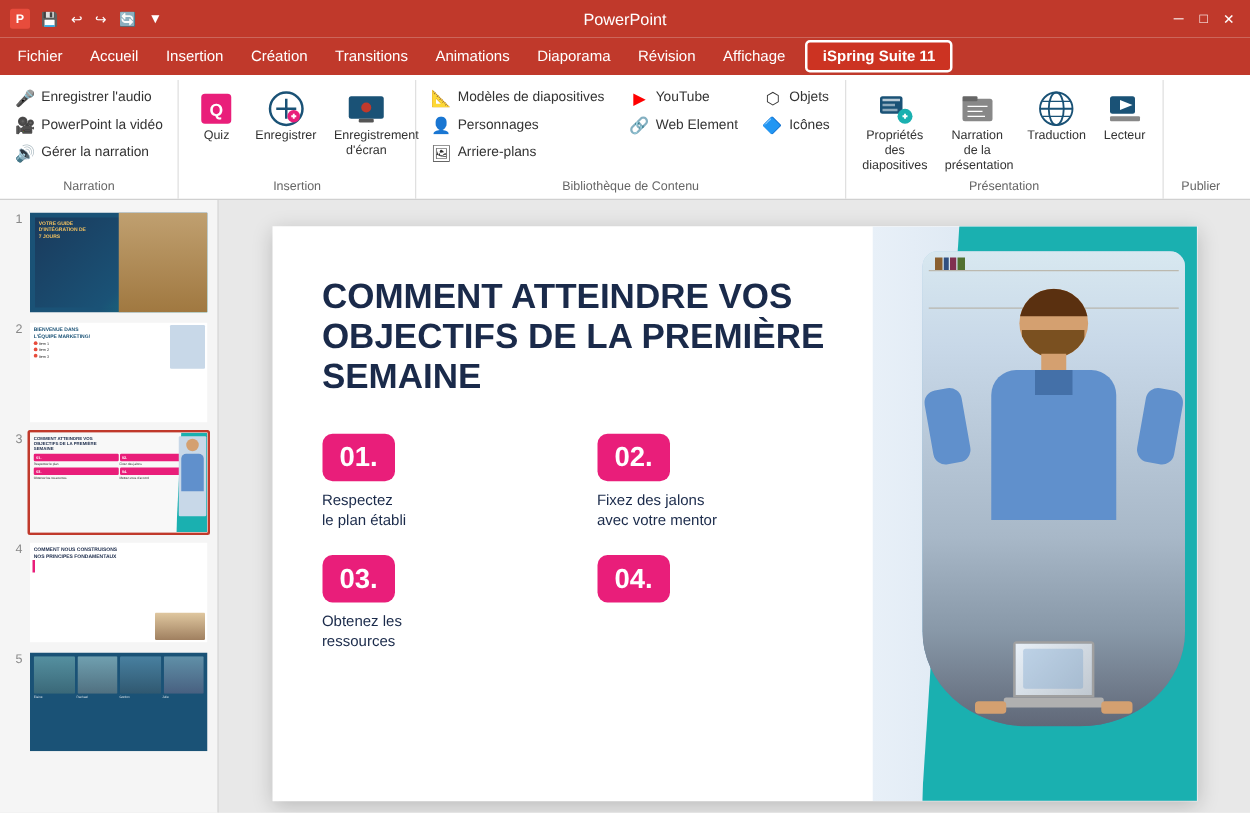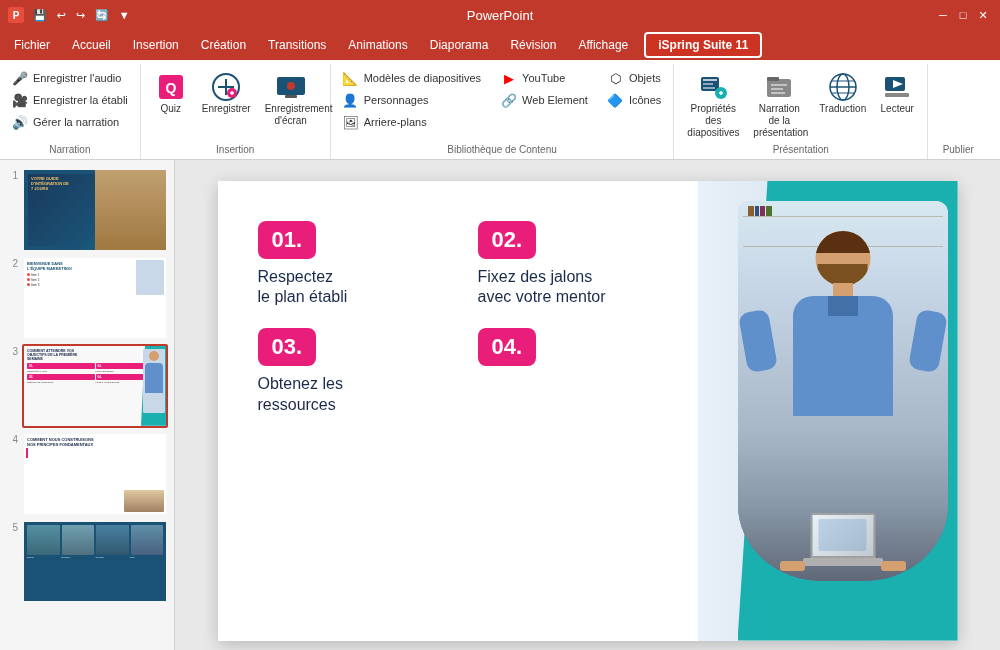--- a/index.html
+++ b/index.html
@@ -212,21 +212,21 @@
       justify-content: center;
       background: #e91e7a;
       color: white;
       font-weight: 900;
       font-size: 22px;
       padding: 6px 14px;
       border-radius: 8px;
       width: fit-content;
     }
     .slide-desc {
-      font-size: 16px;
+      font-size: 12px;
       color: #1a2a4a;
       line-height: 1.3;
     }
 
     
     .slide-right {
       width: 260px;
       position: relative;
       overflow: hidden;
     }
@@ -305,21 +305,21 @@
 
   <div class="ribbon-group">
     <div class="ribbon-group-content">
       <div class="ribbon-small-btns">
         <button class="ribbon-small-btn">
           <span class="ribbon-small-icon">🎤</span>
           <span>Enregistrer l'audio</span>
         </button>
         <button class="ribbon-small-btn">
           <span class="ribbon-small-icon">🎥</span>
-          <span>Enregistrer la établi</span>
+          <span>PowerPoint la vidéo</span>
         </button>
         <button class="ribbon-small-btn">
           <span class="ribbon-small-icon">🔊</span>
           <span>Gérer la narration</span>
         </button>
       </div>
     </div>
     <div class="ribbon-group-label">Narration</div>
   </div>
 
@@ -580,20 +580,21 @@
         </div>
       </div>
     </div>
 
   </div>
 
   <div class="canvas-area">
     <div class="slide-canvas">
 
       <div class="slide-content-main">
+        <h1 class="slide-main-title">COMMENT ATTEINDRE VOS OBJECTIFS DE LA PREMIÈRE SEMAINE</h1>
 
         <div class="slide-grid">
 
           <div class="slide-grid-cell">
             <div class="slide-badge">01.</div>
             <div class="slide-desc">Respectez<br>le plan établi</div>
           </div>
 
           <div class="slide-grid-cell">
             <div class="slide-badge">02.</div>

